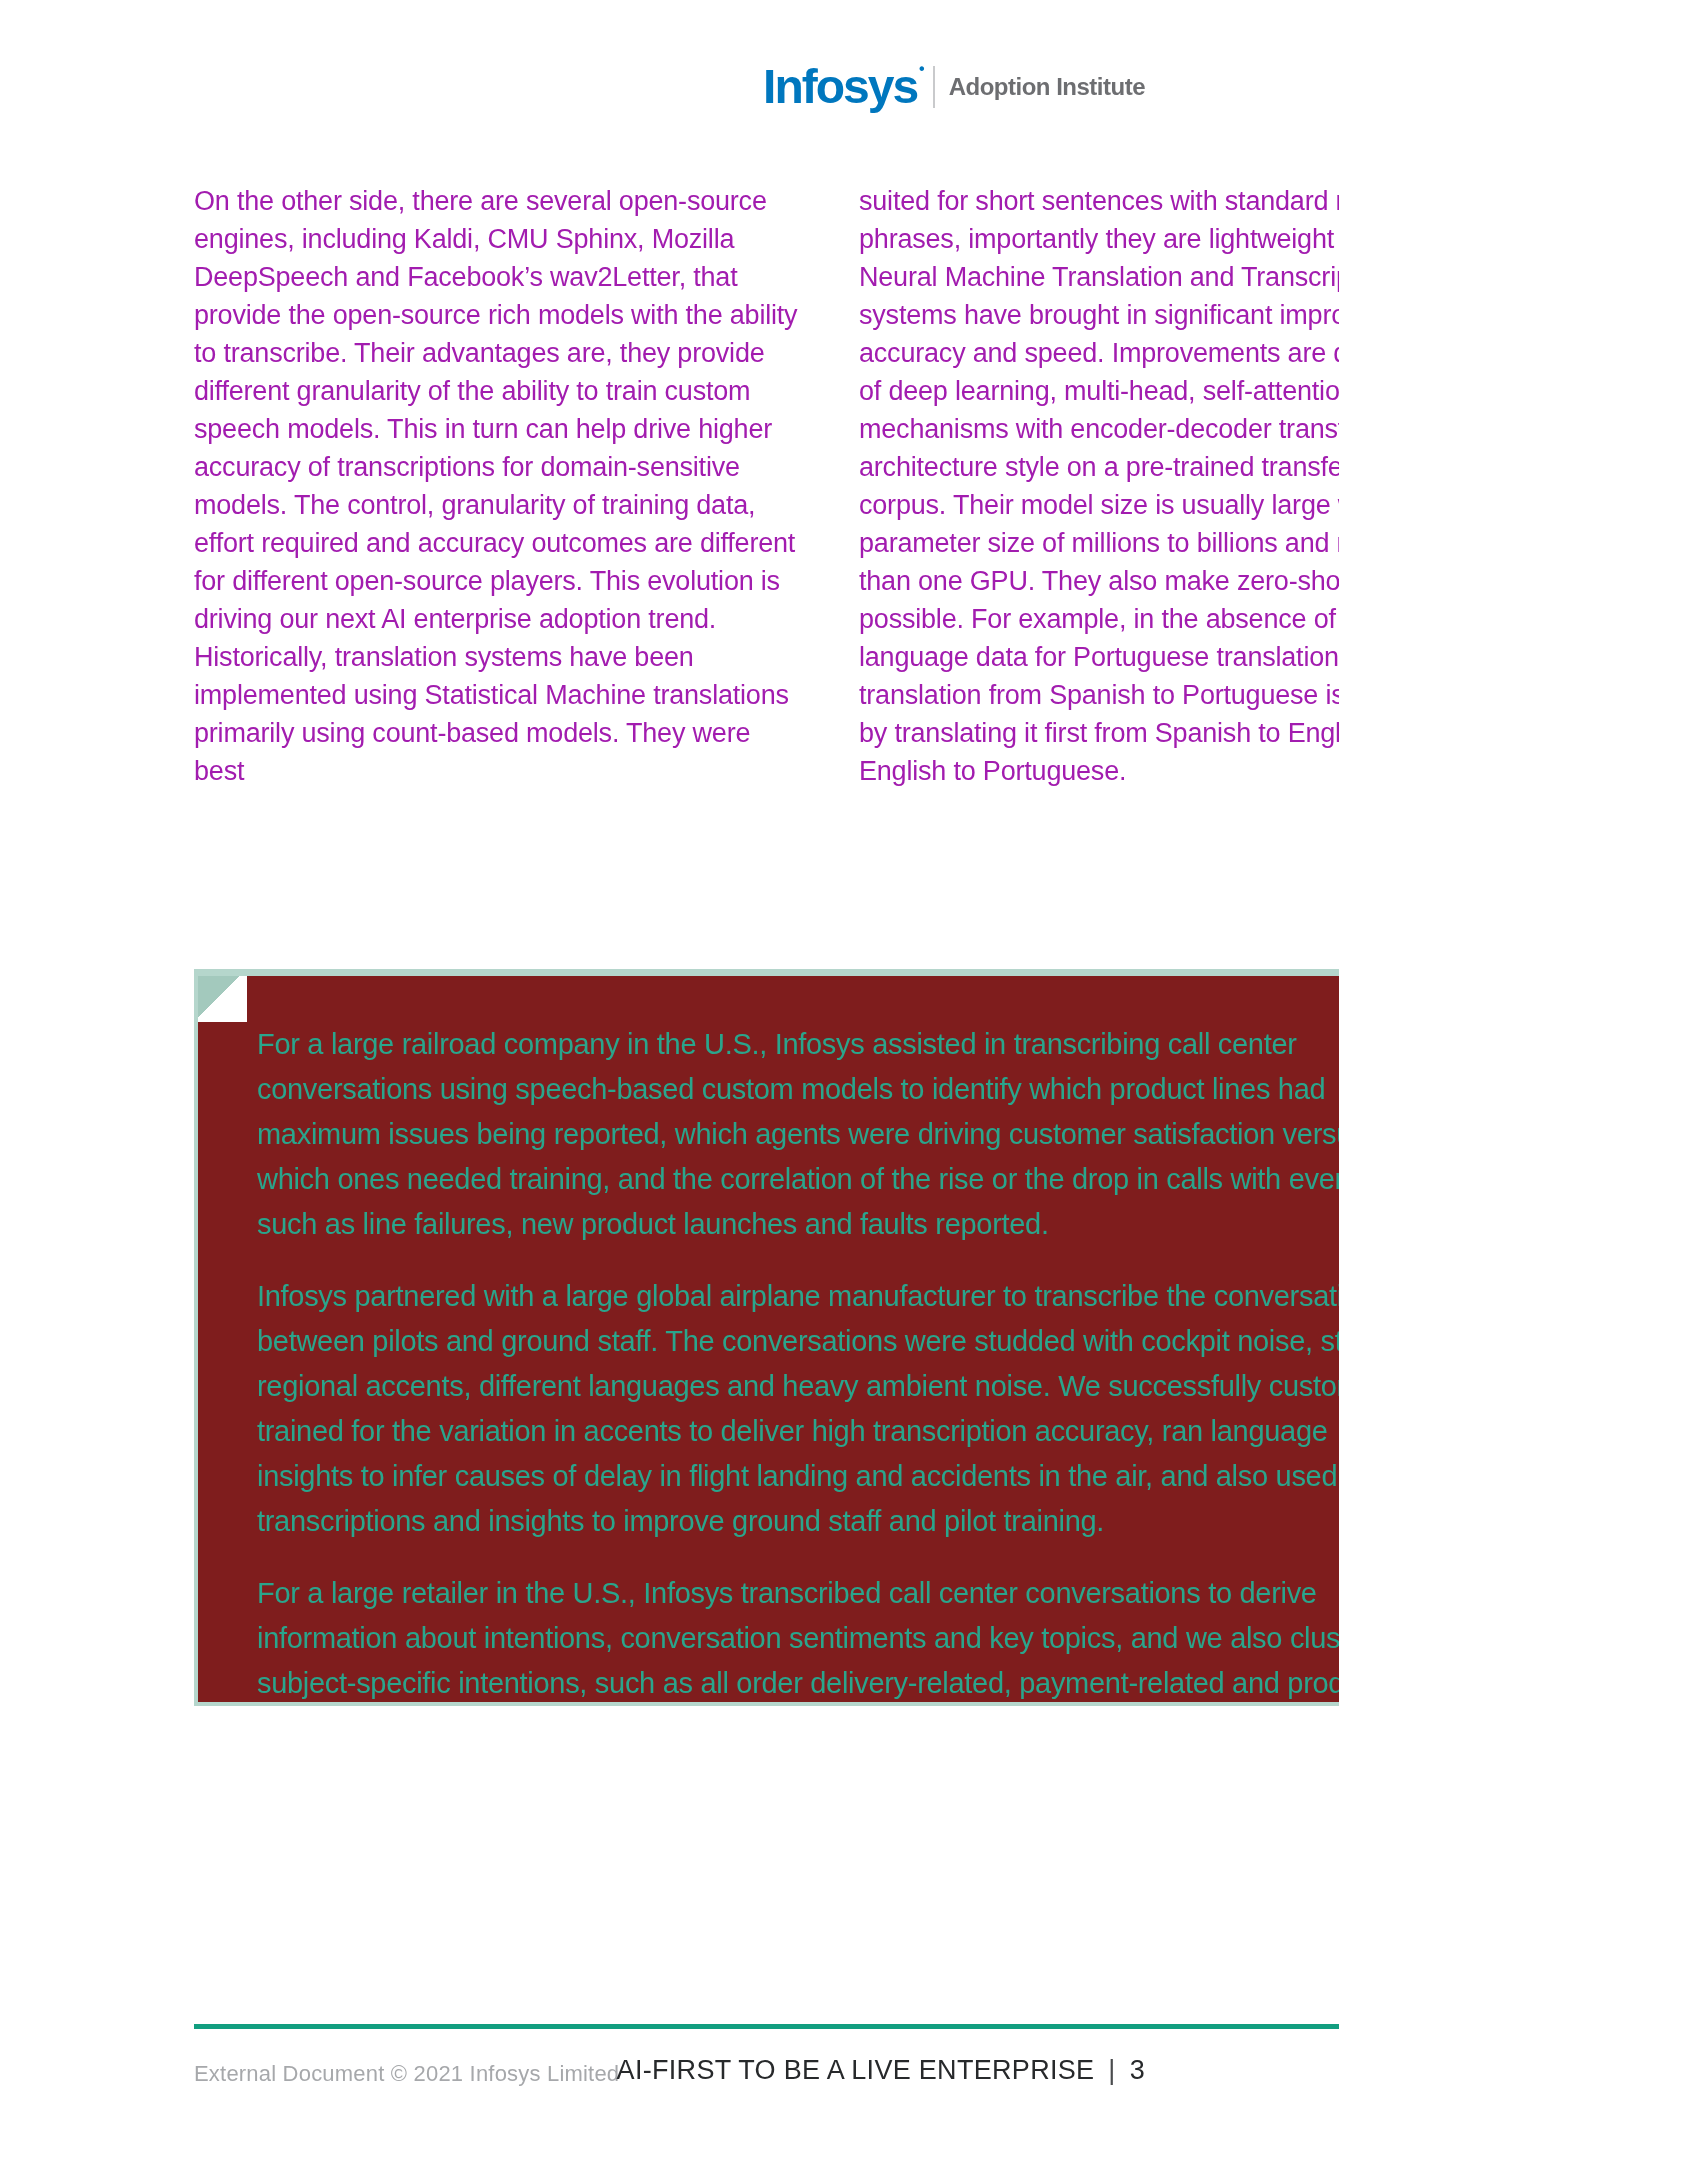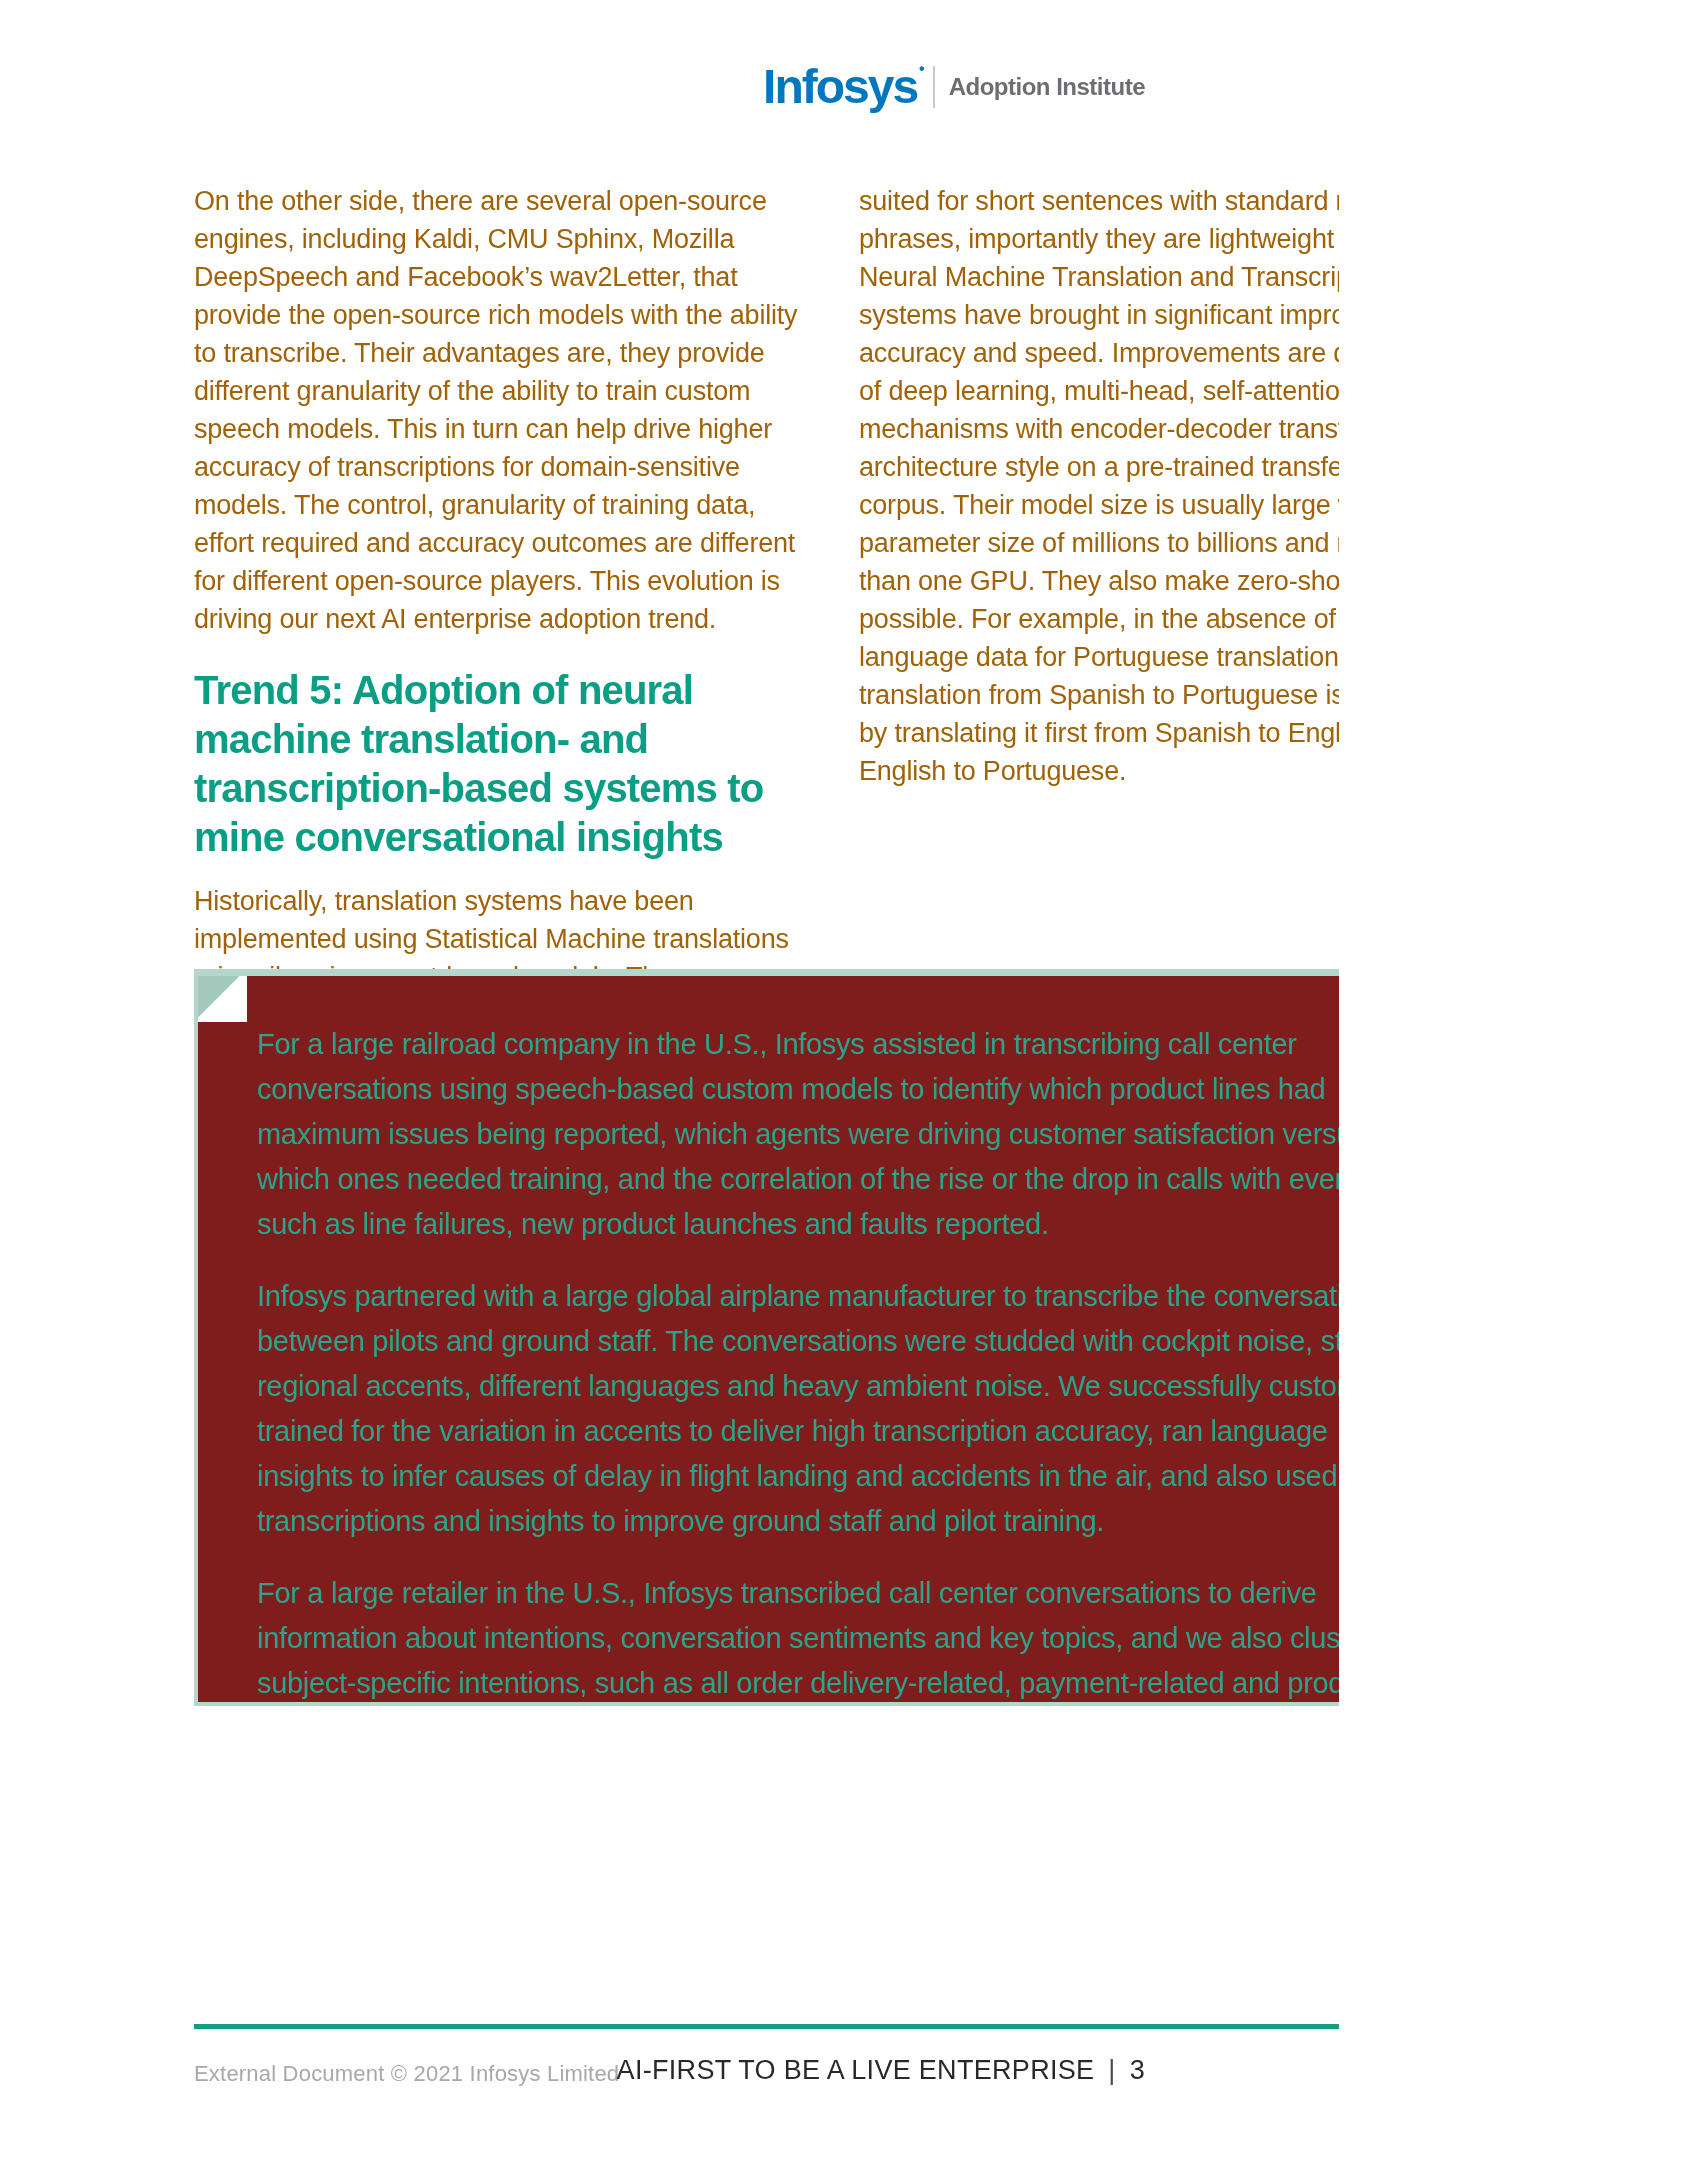--- a/index.html
+++ b/index.html
@@ -36,21 +36,21 @@
   }
 
   
   .content {
     position:absolute; left:194px; top:182px; width:1295px;
     display:flex; gap:55px;
   }
   .col-left  { width:610px; }
   .col-right { width:630px; }
   .body-para {
-    color:#a16207; font-size:27px; line-height:38px; font-weight:400;
+    color:#a21caf; font-size:27px; line-height:38px; font-weight:400;
     letter-spacing:-0.2px;
   }
   .trend-heading {
     color:#0C9E85; font-size:40px; line-height:49px; font-weight:700;
     letter-spacing:-0.8px;
     margin:28px 0 20px 0;
   }
 
   
   .callout {
@@ -95,21 +95,20 @@
 
   <div class="header-logo">
     <span class="logo-wordmark"><span>Infosys</span><span class="logo-mark">•</span></span>
     <span class="logo-sep"></span>
     <span class="logo-institute">Adoption Institute</span>
   </div>
 
   <div class="content">
     <div class="col-left">
       <p class="body-para">On the other side, there are several open-source engines, including Kaldi, CMU Sphinx, Mozilla DeepSpeech and Facebook’s wav2Letter, that provide the open-source rich models with the ability to transcribe. Their advantages are, they provide different granularity of the ability to train custom speech models. This in turn can help drive higher accuracy of transcriptions for domain-sensitive models. The control, granularity of training data, effort required and accuracy outcomes are different for different open-source players. This evolution is driving our next AI enterprise adoption trend.</p>
-      <h2 class="trend-heading">Trend 5: Adoption of neural machine translation- and transcription-based systems to mine conversational insights</h2>
       <p class="body-para">Historically, translation systems have been implemented using Statistical Machine translations primarily using count-based models. They were best</p>
     </div>
     <div class="col-right">
       <p class="body-para">suited for short sentences with standard nouns and phrases, importantly they are lightweight models. Neural Machine Translation and Transcription based systems have brought in significant improvement in accuracy and speed. Improvements are due to usage of deep learning, multi-head, self-attention mechanisms with encoder-decoder transformer architecture style on a pre-trained transfer learned corpus. Their model size is usually large with a parameter size of millions to billions and needs more than one GPU. They also make zero-shot learning possible. For example, in the absence of underlying language data for Portuguese translation, a translation from Spanish to Portuguese is achieved by translating it first from Spanish to English and then English to Portuguese.</p>
     </div>
   </div>
 
   <div class="callout">
     <div class="callout-fold"></div>
     <p class="callout-para">For a large railroad company in the U.S., Infosys assisted in transcribing call center conversations using speech-based custom models to identify which product lines had maximum issues being reported, which agents were driving customer satisfaction versus which ones needed training, and the correlation of the rise or the drop in calls with events such as line failures, new product launches and faults reported.</p>

